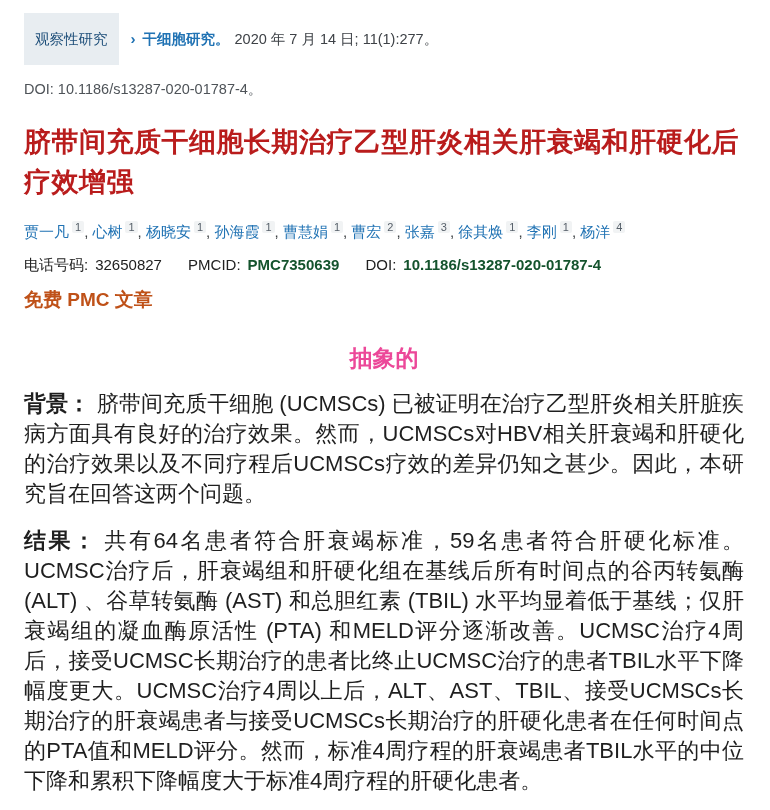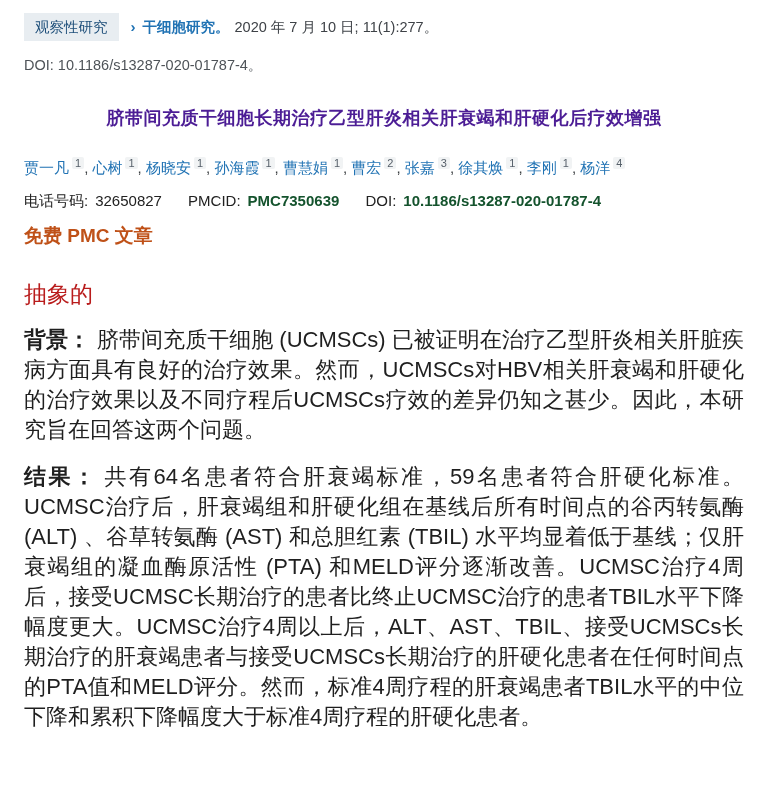--- a/index.html
+++ b/index.html
@@ -8,32 +8,32 @@
     font-family:"Liberation Sans","DejaVu Sans",sans-serif;
     color:#212121;
     -webkit-font-smoothing:antialiased;
   }
   .page{padding:13px 26px 24px 24px;}
 
   
   .crumb-row{display:flex;align-items:center;font-size:14.5px;line-height:24px;}
   .pub-badge{
     background:#e8edf1;color:#1d4e79;
-    padding:2px 11px;white-space:nowrap;
+    padding:14px 11px;white-space:nowrap;
   }
   .chev{color:#2173b4;font-weight:bold;margin:0 7px 0 12px;font-size:15px;}
   .journal-link{color:#2173b4;text-decoration:none;cursor:pointer;font-weight:bold;}
   .cite-text{color:#3e4247;margin-left:5px;}
 
   .doi-row{margin-top:15px;font-size:14.5px;color:#4e5358;}
 
   h1.title{
     font-family:"DejaVu Serif","Liberation Serif",serif;
-    font-size:18px;line-height:40px;font-weight:700;color:#4c1d95;
-    margin:23px 0 12px 0;letter-spacing:0.5px;text-align:center;
+    font-size:27px;line-height:40px;font-weight:700;color:#b91c1c;
+    margin:23px 0 12px 0;letter-spacing:0.5px;
   }
 
   .authors{font-size:15px;line-height:26px;color:#3c4043;}
   .author-link{color:#2173b4;text-decoration:none;cursor:pointer;}
   sup.aff{
     font-size:11px;color:#57606a;background:#f1f3f4;
     padding:0 3px;margin-left:3px;border-radius:2px;
   }
   .author-sep{color:#3c4043;}
 
@@ -44,39 +44,40 @@
   .ids-row{margin-top:11px;font-size:15px;color:#212121;}
   .ids-row .id-pair{margin-right:22px;}
   .id-label{margin-right:7px;}
   .id-link{color:#14532d;text-decoration:none;cursor:pointer;font-weight:bold;}
 
   .free-pmc{margin-top:12px;font-size:19px;font-weight:700;}
   .free-pmc a{color:#bf5118;text-decoration:none;cursor:pointer;}
 
   h2.abs-heading{
     font-family:"DejaVu Serif","Liberation Serif",serif;
-    font-size:23px;font-weight:400;color:#b91c1c;
+    font-size:23px;font-weight:700;color:#ec4899;
     margin:30px 0 4px 0;
+    text-align:center;
   }
   p.abs{
     font-size:22px;line-height:30px;color:#1f1f1f;
     text-align:justify;margin:15px 0 17px 0;
   }
   p.abs strong{font-weight:700;margin-right:7px;}
 </style>
 </head>
 <body>
 
 <div class="page">
 
   <div class="crumb-row">
     <span class="pub-badge">观察性研究</span>
     <span class="chev">›</span>
     <a class="journal-link">干细胞研究。</a>
-    <span class="cite-text">2020 年 7 月 10 日;  11(1):277。</span>
+    <span class="cite-text">2020 年 7 月 14 日;  11(1):277。</span>
   </div>
 
   <div class="doi-row">DOI:  10.1186/s13287-020-01787-4。</div>
 
   <h1 class="title">脐带间充质干细胞长期治疗乙型肝炎相关肝衰竭和肝硬化后疗效增强</h1>
 
   <div class="authors">
     <span class="author"><a class="author-link">贾一凡</a><sup class="aff">1</sup><span class="author-sep">, </span></span>
     <span class="author"><a class="author-link">心树</a><sup class="aff">1</sup><span class="author-sep">, </span></span>
     <span class="author"><a class="author-link">杨晓安</a><sup class="aff">1</sup><span class="author-sep">, </span></span>

